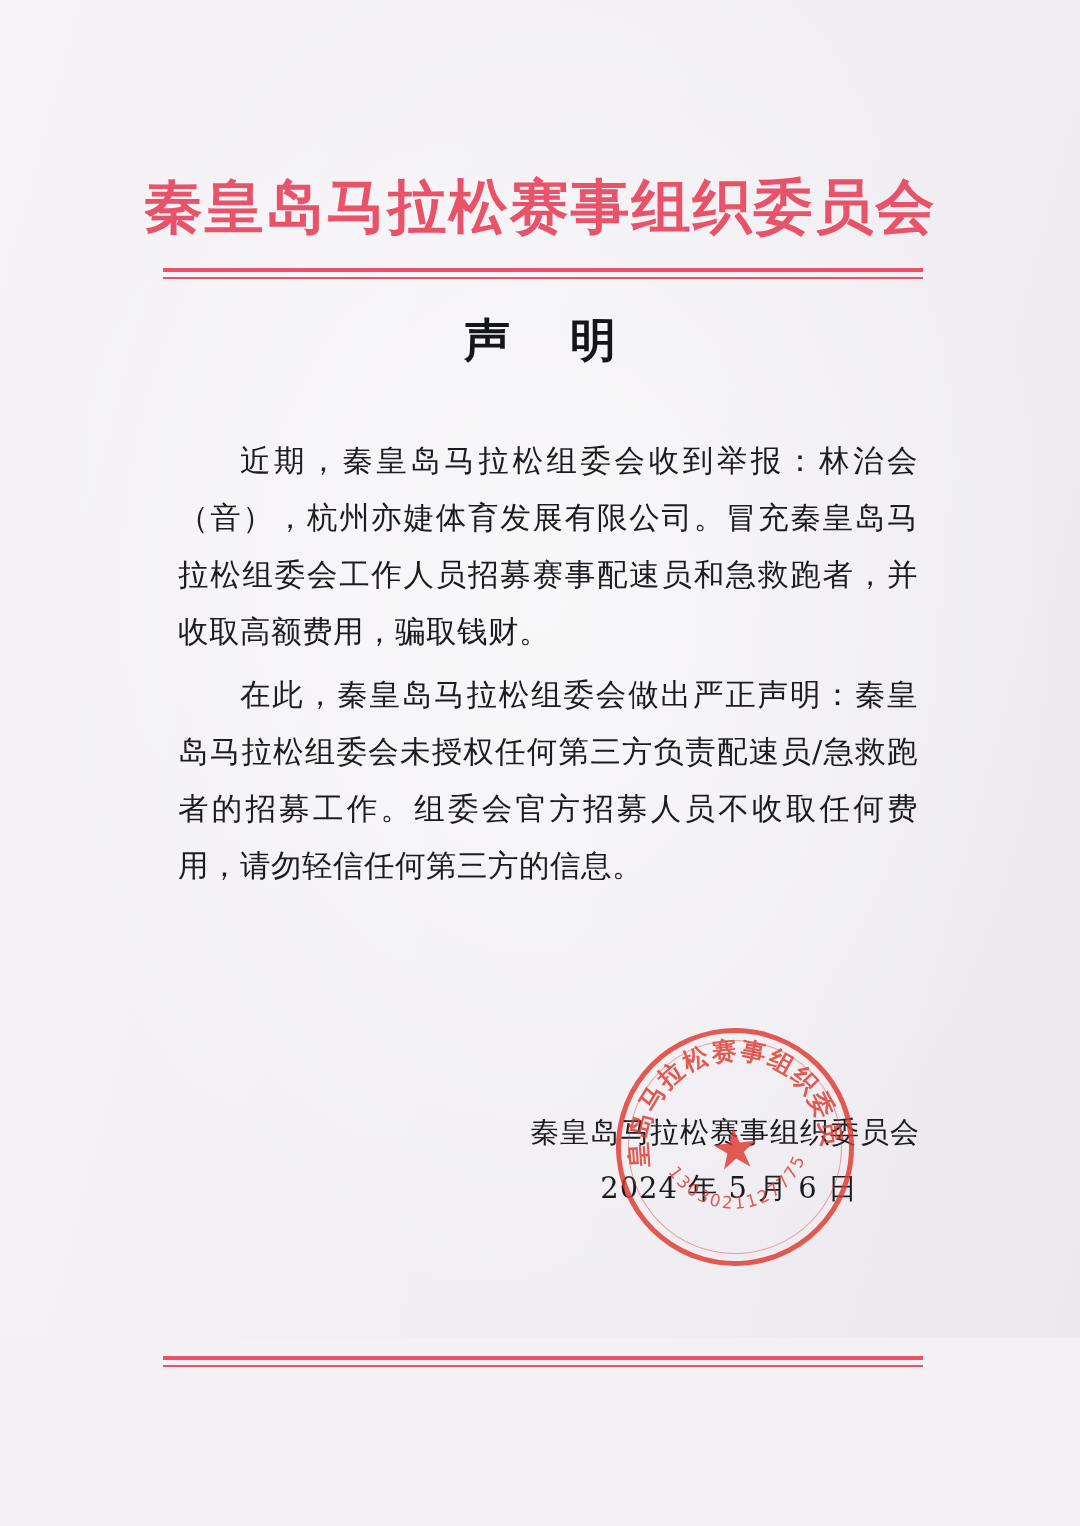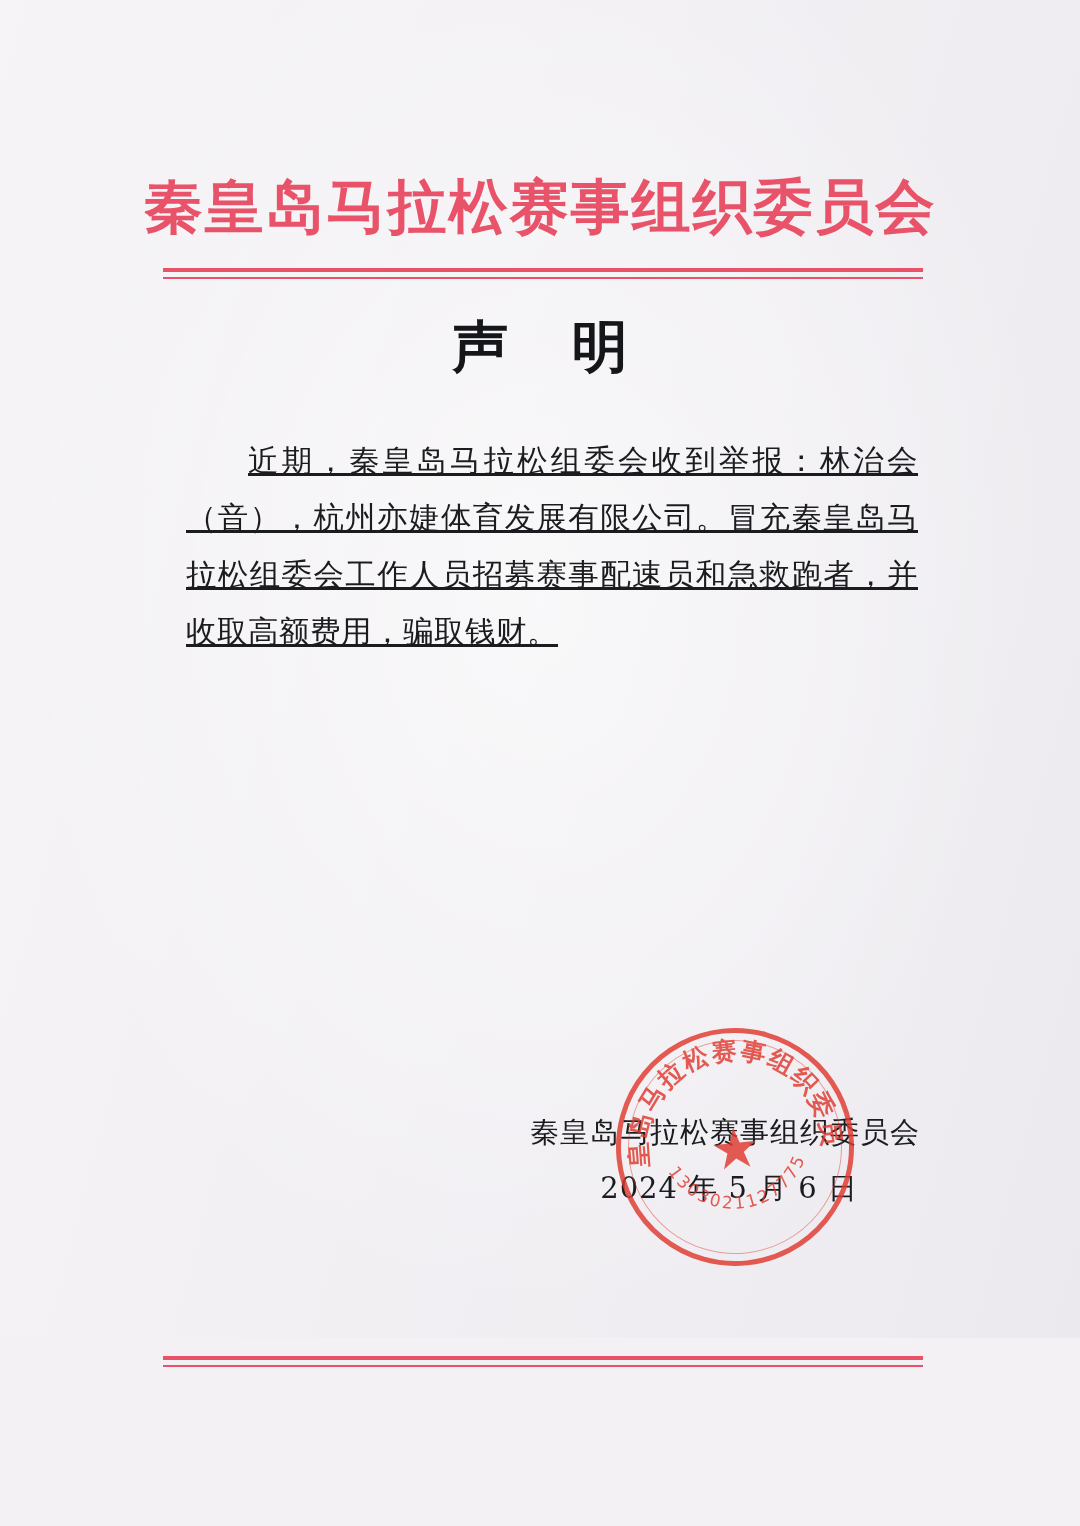--- a/index.html
+++ b/index.html
@@ -54,42 +54,41 @@
   .title-rule.r2 { top: 277px; height: 2px; }
 
   .subject {
     position: absolute;
     top: 310px;
     left: 0;
     width: 1080px;
     text-align: center;
     font-family: "DejaVu Serif", serif;
     font-weight: bold;
-    font-size: 56px;
+    font-size: 46px;
     color: #15161a;
     letter-spacing: 22px;
     text-indent: 22px;
   }
 
   .body-text {
     position: absolute;
     left: 170px;
     top: 432px;
     width: 748px;
     font-family: "DejaVu Serif", serif;
     font-size: 30.5px;
     line-height: 57px;
     color: #1b1c20;
     text-align: justify;
     letter-spacing: 0.5px;
   }
   .body-text p {
-    margin: 0 0 6px 16px;
+    margin: 0 0 6px 8px;
     text-indent: 62px;
-    text-decoration: underline;
   }
 
   .signature {
     position: absolute;
     right: 160px;
     top: 1104px;
     width: 420px;
     text-align: right;
     font-family: "DejaVu Serif", serif;
     font-size: 29px;
@@ -184,20 +183,21 @@
 
   <div class="doc-title">秦皇岛马拉松赛事组织委员会</div>
 
   <div class="title-rule r1"></div>
   <div class="title-rule r2"></div>
 
   <div class="subject">声 明</div>
 
   <div class="body-text">
     <p>近期，秦皇岛马拉松组委会收到举报：林治会（音），杭州亦婕体育发展有限公司。冒充秦皇岛马拉松组委会工作人员招募赛事配速员和急救跑者，并收取高额费用，骗取钱财。</p>
+    <p>在此，秦皇岛马拉松组委会做出严正声明：秦皇岛马拉松组委会未授权任何第三方负责配速员/急救跑者的招募工作。组委会官方招募人员不收取任何费用，请勿轻信任何第三方的信息。</p>
   </div>
 
   <div class="signature">
     <div class="signer">秦皇岛马拉松赛事组织委员会</div>
     <div class="date">2024 年 5 月 6 日</div>
   </div>
 
   <div class="seal">
     <svg class="seal-arc" viewBox="0 0 228 228">
       <defs>

